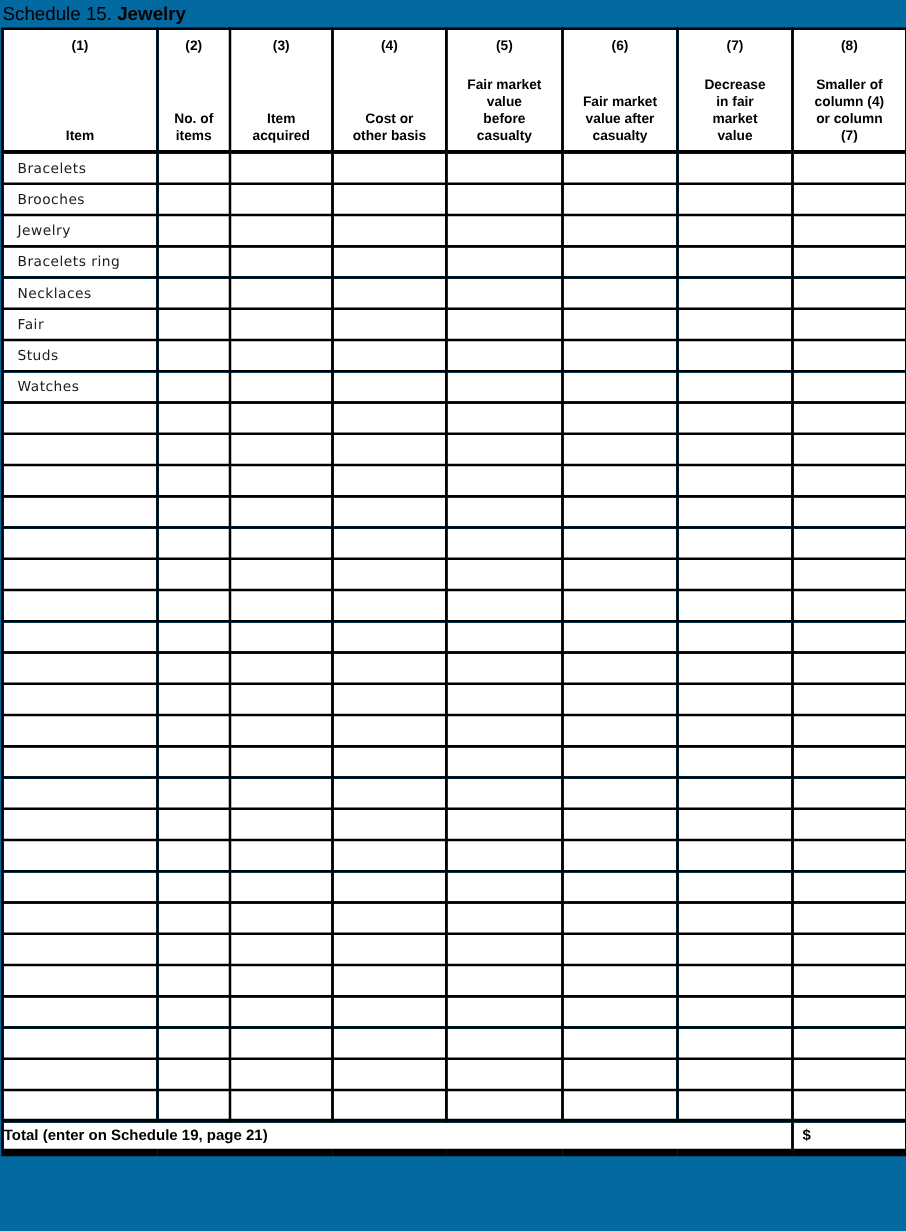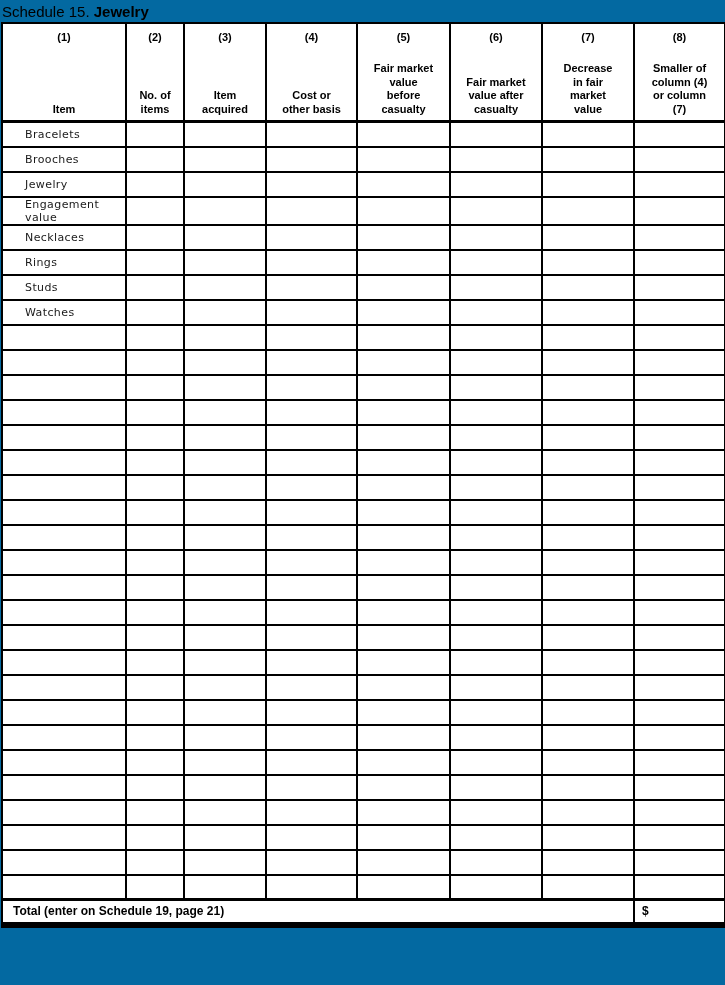--- a/index.html
+++ b/index.html
@@ -57,34 +57,34 @@
   .col-number { text-align: center; }
   .col-label  { text-align: center; white-space: pre-line; }
 
   tbody tr { height: 25px; }
   tbody td { height: 25px; padding: 0; background: #fff; }
   td.item-cell {
     font-family: "DejaVu Sans", sans-serif;
     font-size: 11px;
     letter-spacing: 0.4px;
     color: #1a1a1a;
-    padding-left: 22px;
+    padding-left: 11px;
     vertical-align: middle;
     margin-top: 24px;
   }
   tfoot tr { height: 25px; }
   tfoot td {
     border-top: 3px solid #000;
     border-bottom: 6px solid #000;
     font-weight: bold;
     font-size: 12px;
     vertical-align: middle;
     background: #fff;
   }
-  td.total-label-cell { padding-left: 10px; }
+  td.total-label-cell { padding-left: 0; }
   td.total-amount-cell { padding-left: 7px; }
 </style>
 </head>
 <body>
 
 <div class="page">
   <div class="title">
     <span>Schedule 15.</span>
     <span class="title-bold">Jewelry</span>
   </div>
@@ -191,41 +191,41 @@
           <td class="item-cell">Jewelry</td>
           <td class="entry-cell"></td>
           <td class="entry-cell"></td>
           <td class="entry-cell"></td>
           <td class="entry-cell"></td>
           <td class="entry-cell"></td>
           <td class="entry-cell"></td>
           <td class="entry-cell"></td>
         </tr>
         <tr>
-          <td class="item-cell">Engagement value</td>
+          <td class="item-cell">Bracelets ring</td>
           <td class="entry-cell"></td>
           <td class="entry-cell"></td>
           <td class="entry-cell"></td>
           <td class="entry-cell"></td>
           <td class="entry-cell"></td>
           <td class="entry-cell"></td>
           <td class="entry-cell"></td>
         </tr>
         <tr>
           <td class="item-cell">Necklaces</td>
           <td class="entry-cell"></td>
           <td class="entry-cell"></td>
           <td class="entry-cell"></td>
           <td class="entry-cell"></td>
           <td class="entry-cell"></td>
           <td class="entry-cell"></td>
           <td class="entry-cell"></td>
         </tr>
         <tr>
-          <td class="item-cell">Rings</td>
+          <td class="item-cell">Fair</td>
           <td class="entry-cell"></td>
           <td class="entry-cell"></td>
           <td class="entry-cell"></td>
           <td class="entry-cell"></td>
           <td class="entry-cell"></td>
           <td class="entry-cell"></td>
           <td class="entry-cell"></td>
         </tr>
         <tr>
           <td class="item-cell">Studs</td>

